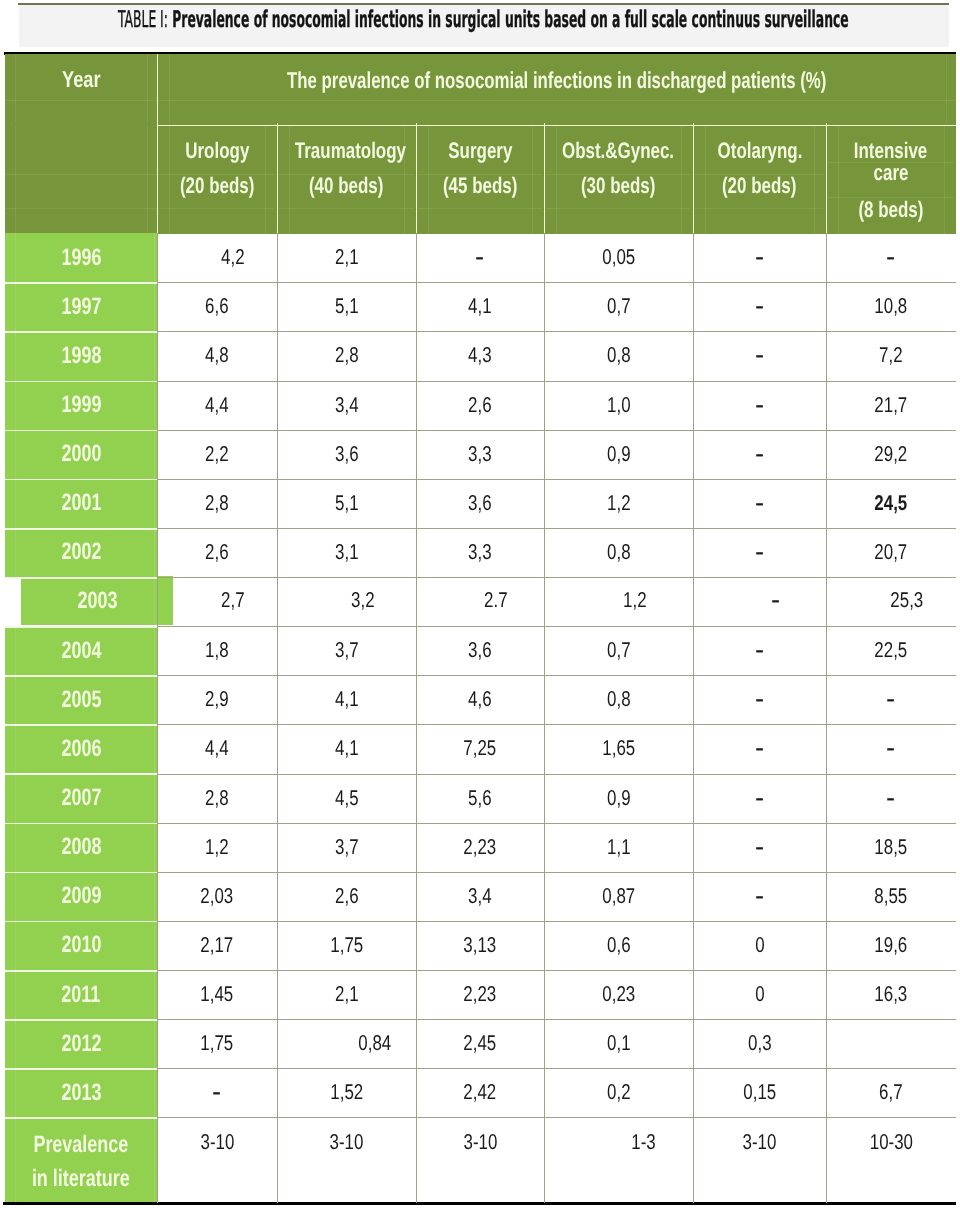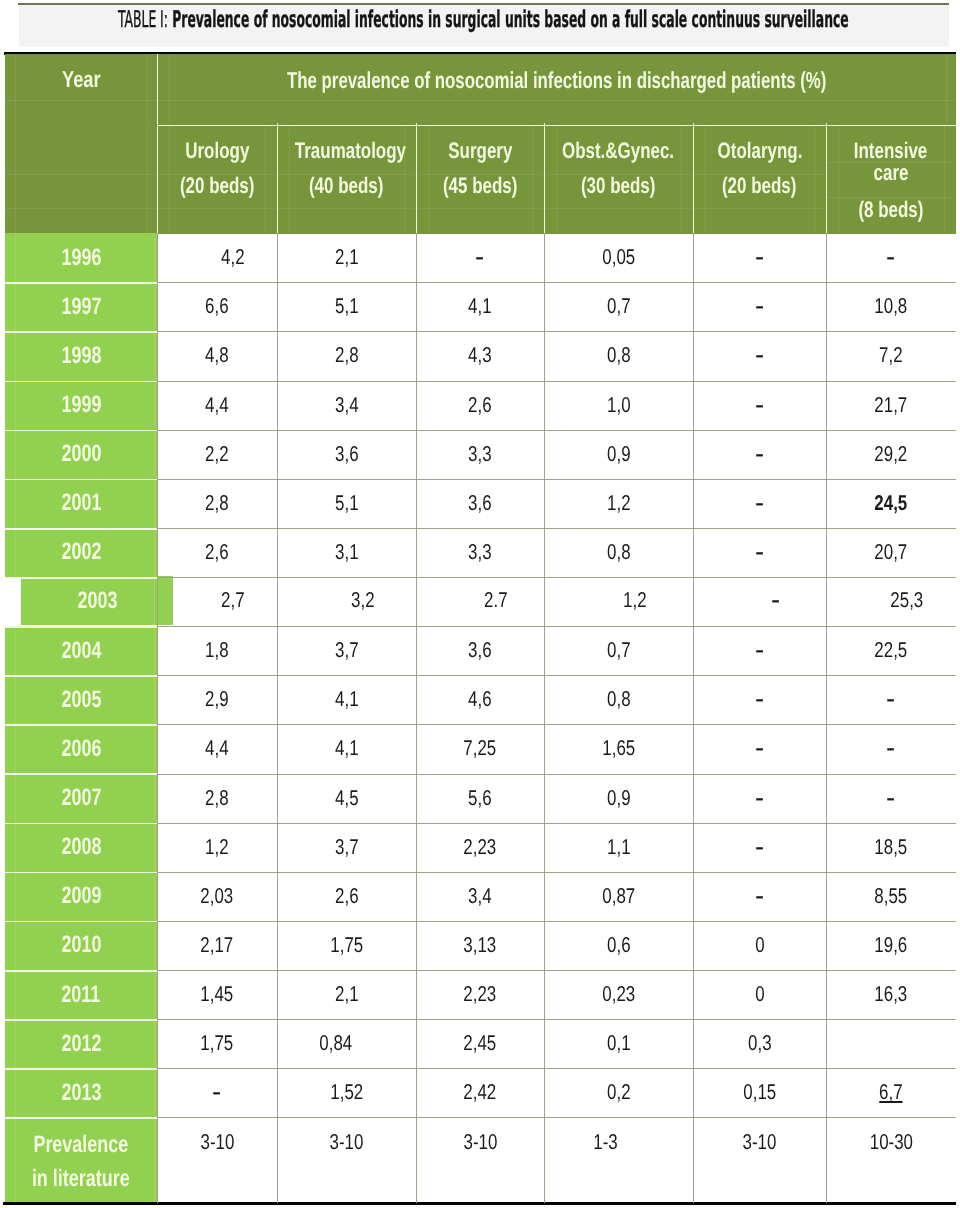--- a/index.html
+++ b/index.html
@@ -607,21 +607,21 @@
       </div>
       <div class="hline" style="top: 785.92px;"></div>
       <div class="yrline" style="top: 785.92px;"></div>
       <div class="row" style="top: 785.92px; height: 49.12px;">
         <div class="yr">
           <span><i>2012</i></span>
         </div>
         <div class="cell" style="left: 152px; width: 120px;">
           <i>1,75</i>
         </div>
-        <div class="cell" style="left: 261px; width: 139px;">
+        <div class="cell" style="left: 272px; width: 139px; padding-left: 28px;">
           <i>0,84</i>
         </div>
         <div class="cell" style="left: 411px; width: 128px;">
           <i>2,45</i>
         </div>
         <div class="cell" style="left: 539px; width: 149px;">
           <i>0,1</i>
         </div>
         <div class="cell" style="left: 688px; width: 133px;">
           <i>0,3</i>
@@ -641,41 +641,41 @@
         </div>
         <div class="cell" style="left: 411px; width: 128px;">
           <i>2,42</i>
         </div>
         <div class="cell" style="left: 539px; width: 149px;">
           <i>0,2</i>
         </div>
         <div class="cell" style="left: 688px; width: 133px;">
           <i>0,15</i>
         </div>
-        <div class="cell" style="left: 821px; width: 130px; text-decoration: underline;">
+        <div class="cell" style="left: 821px; width: 130px;">
           <i>6,7</i>
         </div>
       </div>
       <div class="hline" style="top: 884.16px;"></div>
       <div class="yrline" style="top: 884.16px;"></div>
       <div class="row" style="top: 884.16px; height: 86px;">
         <div class="yr two">
           <div><i>Prevalence</i></div>
           <div class="l2"><i>in literature</i></div>
         </div>
         <div class="cell top" style="left: 152px; width: 120px;">
           <i>3-10</i>
         </div>
         <div class="cell top" style="left: 272px; width: 139px;">
           <i>3-10</i>
         </div>
         <div class="cell top" style="left: 411px; width: 128px;">
           <i>3-10</i>
         </div>
-        <div class="cell top" style="left: 526px; width: 149px;">
+        <div class="cell top" style="left: 564px; width: 149px;">
           <i>1-3</i>
         </div>
         <div class="cell top" style="left: 688px; width: 133px;">
           <i>3-10</i>
         </div>
         <div class="cell top" style="left: 821px; width: 130px;">
           <i>10-30</i>
         </div>
       </div>
       <div class="yr-faint" style="left: 10px; height: 970.16px;"></div>

